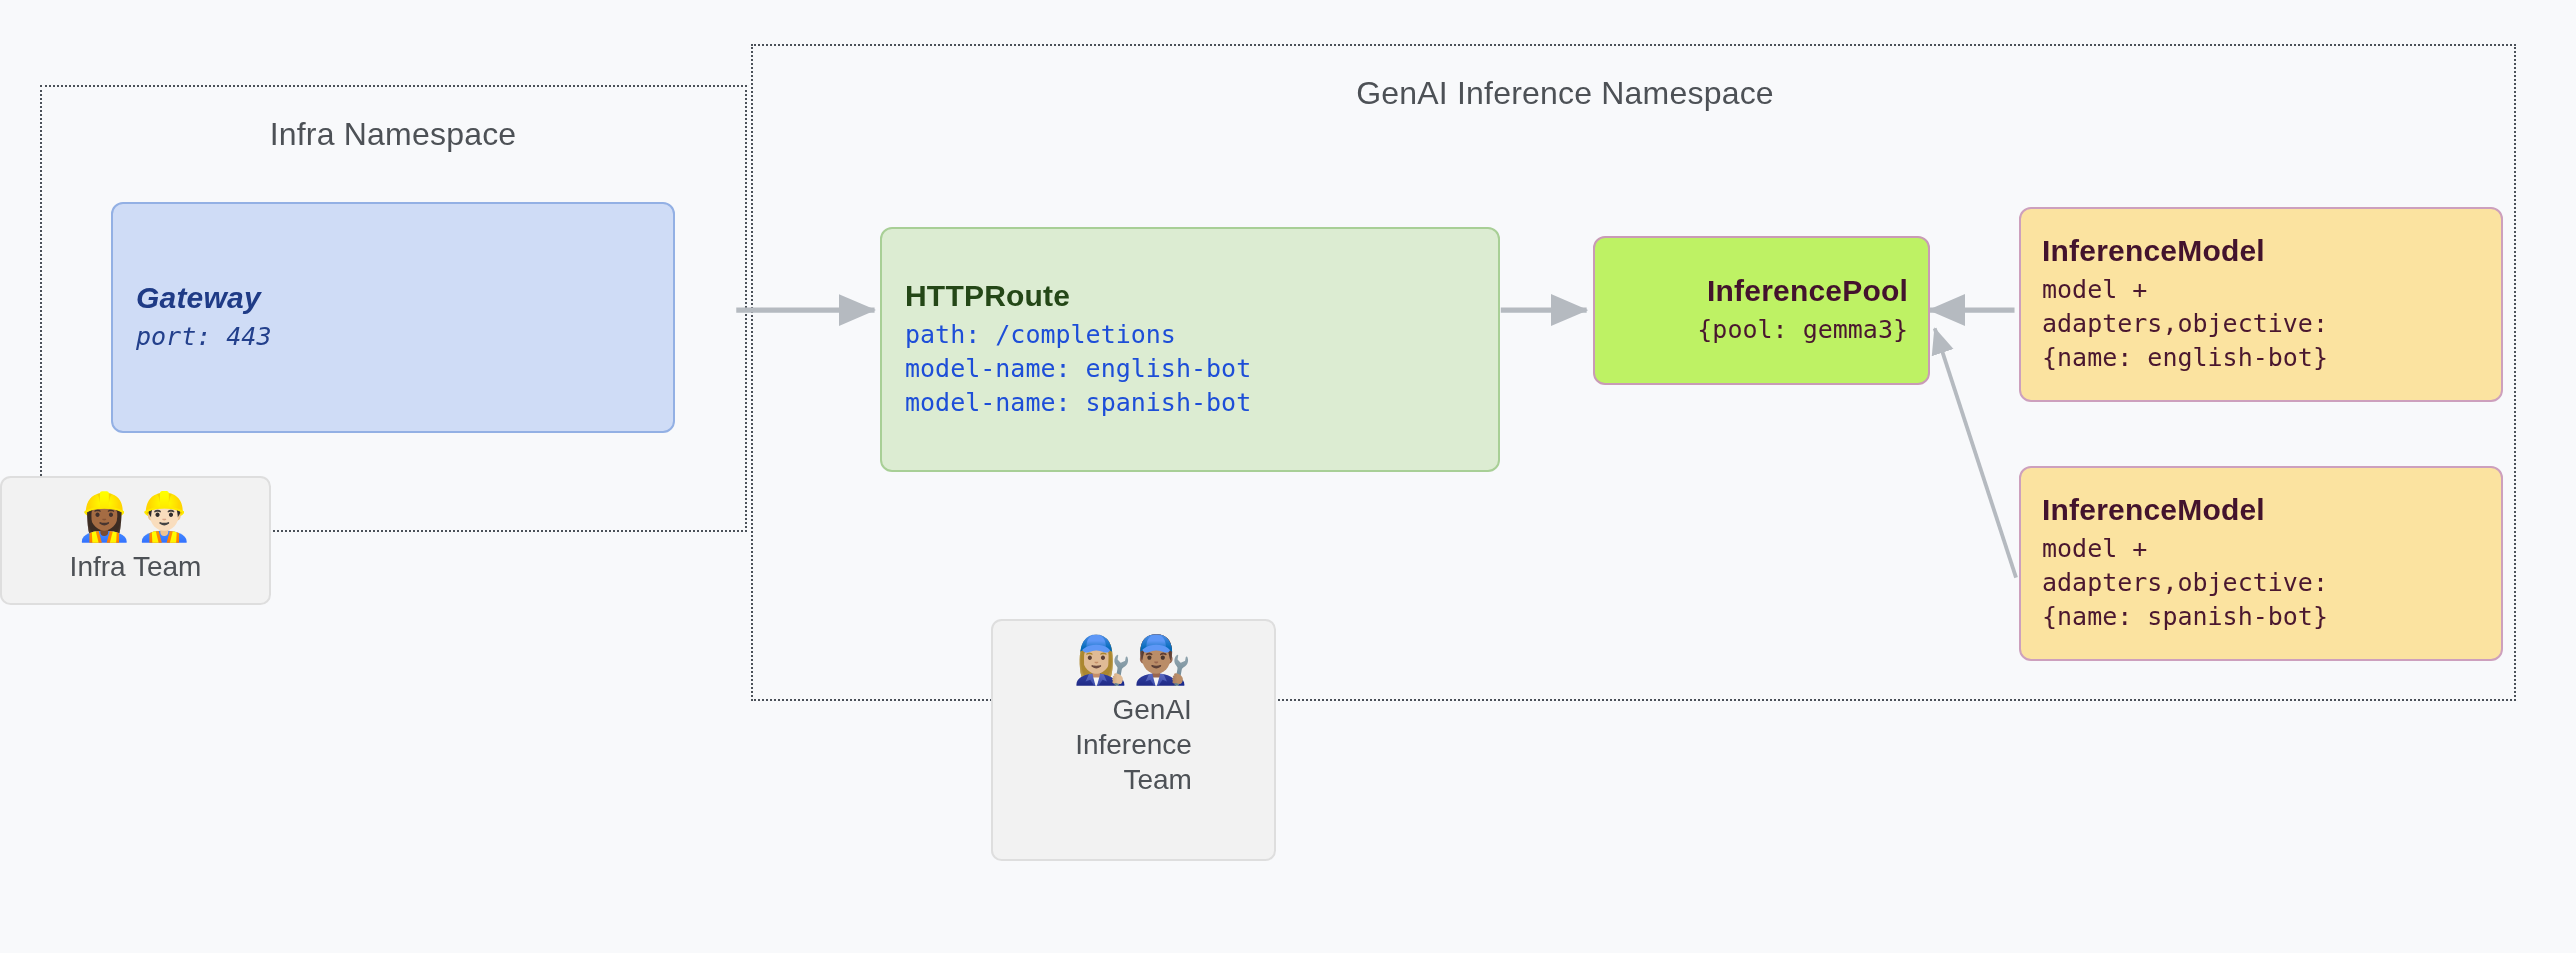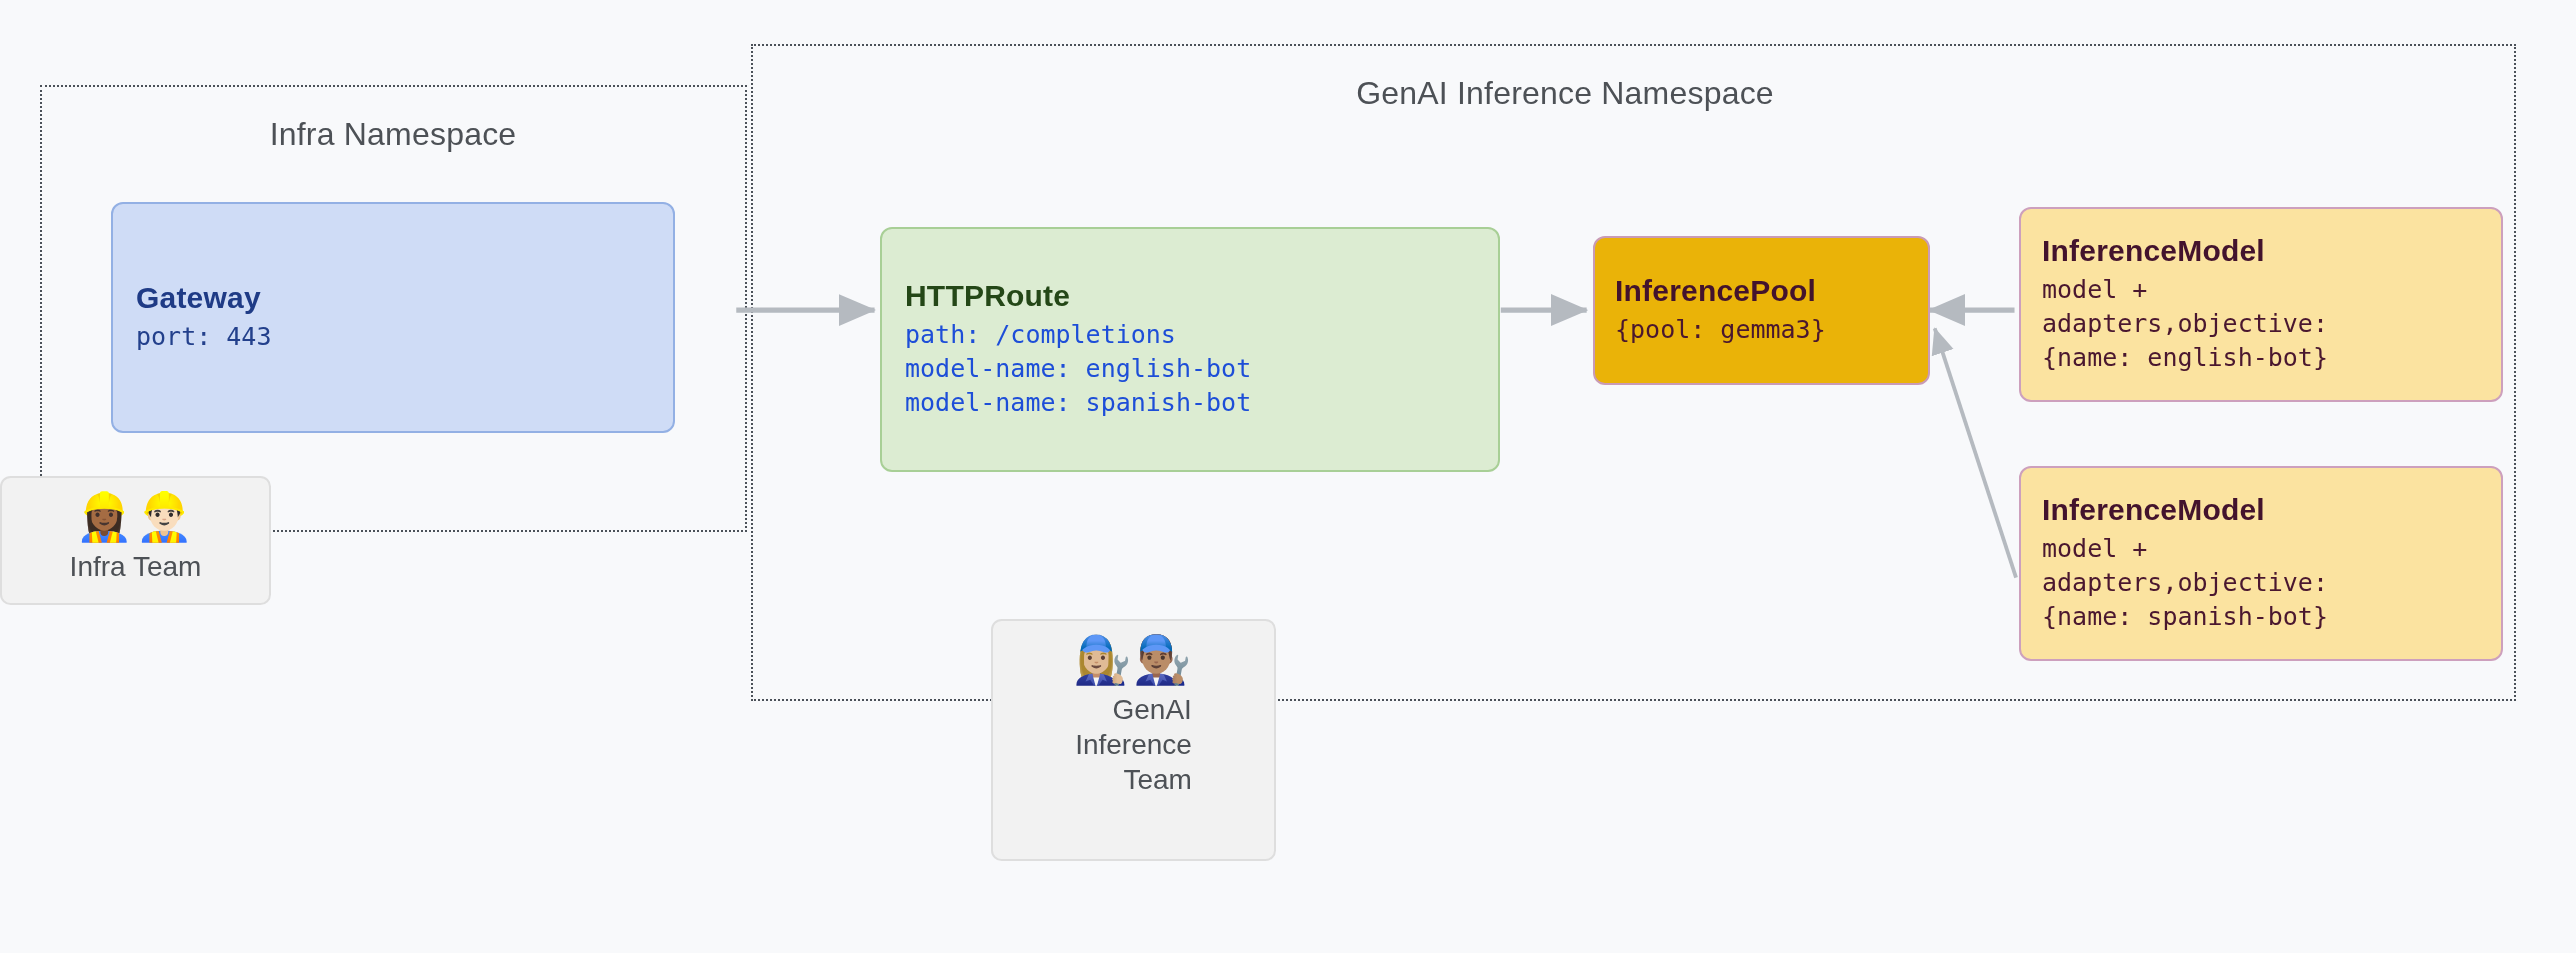--- a/index.html
+++ b/index.html
@@ -58,34 +58,36 @@
   .node .line {
     font-family: "DejaVu Sans Mono", monospace;
     font-size: 25px;
     line-height: 1.37;
     white-space: pre;
   }
 
   .node-gateway {
     background: #cfdcf6;
     border-color: #93b0e4;
+    font-style: italic;
   }
   .node-gateway .title { color: #1f3b86; }
   .node-gateway .line  { color: #23408c; }
 
   .node-httproute {
     background: #dcecd2;
     border-color: #a8cf96;
   }
   .node-httproute .title { color: #244717; }
   .node-httproute .line  { color: #1d4ed8; }
 
   .node-inferencepool {
-    background: #eab308;
+    background: #bef264;
     border-color: #c99bb6;
+    text-align: right;
   }
   .node-inferencepool .title { color: #43132d; }
   .node-inferencepool .line  { color: #4a172f; }
 
   .node-inferencemodel {
     background: #fbe3a0;
     border-color: #cda0bd;
   }
   .node-inferencemodel .title { color: #43132d; }
   .node-inferencemodel .line  { color: #4a172f; }

